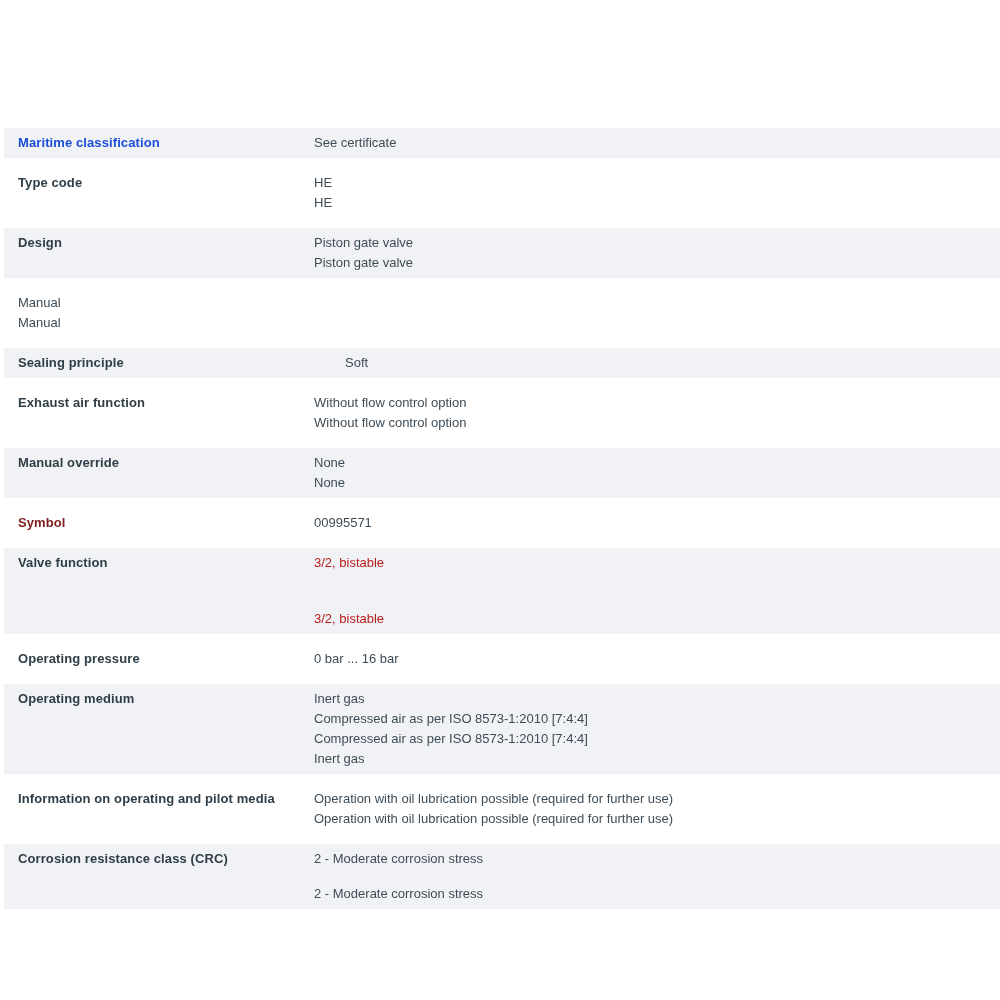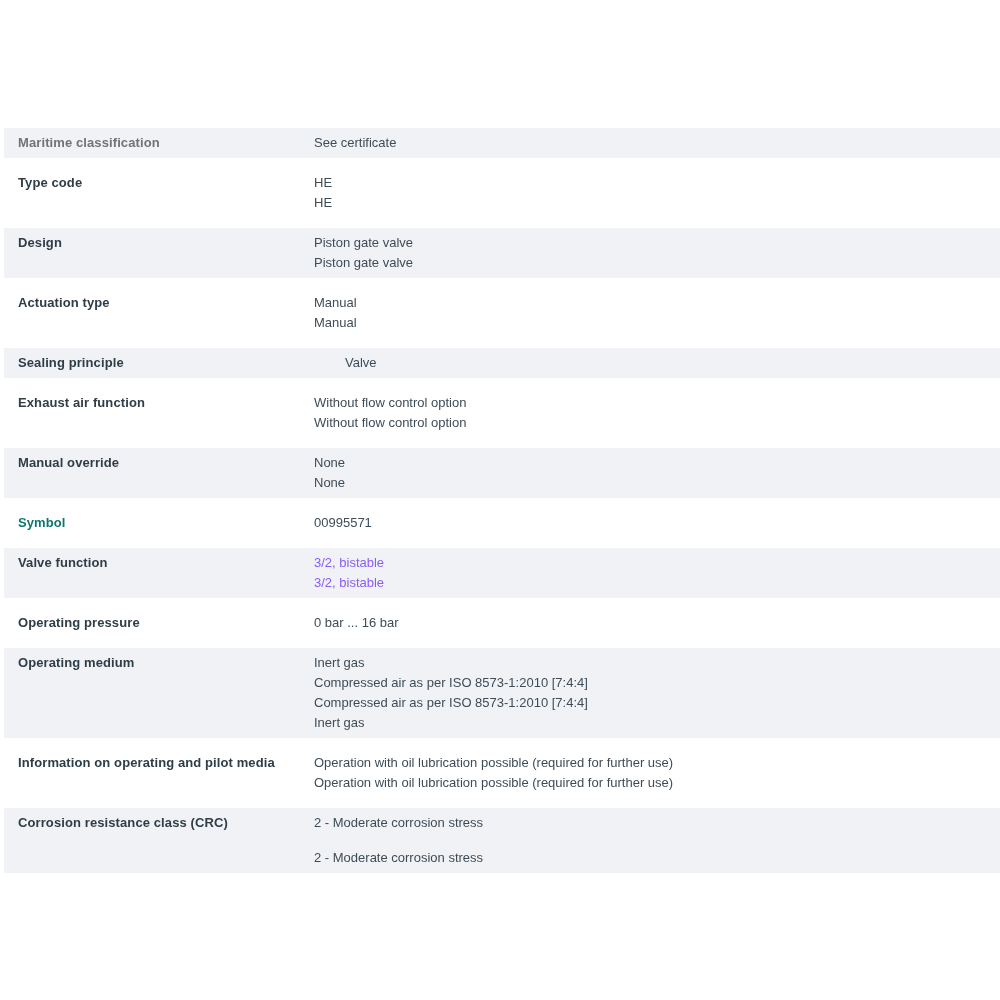--- a/index.html
+++ b/index.html
@@ -45,21 +45,21 @@
   }
   .spec-value {
     white-space: nowrap;
   }
 </style>
 </head>
 <body>
 
 <div class="spec-table" id="spec-table">
   <div class="spec-row shaded" style="background: rgb(241, 242, 245);">
-    <div class="spec-label" style="color: #737373;">Maritime classification</div>
+    <div class="spec-label" style="color: #1d4ed8;">Maritime classification</div>
     <div class="spec-values" style="color: rgb(62, 76, 87);">
         <div class="spec-value">See certificate</div>
       </div>
   </div>
 
   <div class="spec-row">
     <div class="spec-label" style="color: rgb(47, 61, 71);">Type code</div>
     <div class="spec-values" style="color: rgb(62, 76, 87);">
         <div class="spec-value">HE</div>
         <div class="spec-value">HE</div>
@@ -68,60 +68,59 @@
 
   <div class="spec-row shaded" style="background: rgb(241, 242, 245);">
     <div class="spec-label" style="color: rgb(47, 61, 71);">Design</div>
     <div class="spec-values" style="color: rgb(62, 76, 87);">
         <div class="spec-value">Piston gate valve</div>
         <div class="spec-value">Piston gate valve</div>
       </div>
   </div>
 
   <div class="spec-row">
-    <div class="spec-label" style="color: rgb(47, 61, 71);">Actuation type</div>
     <div class="spec-values" style="color: rgb(62, 76, 87);">
         <div class="spec-value">Manual</div>
         <div class="spec-value">Manual</div>
       </div>
   </div>
 
   <div class="spec-row shaded" style="background: rgb(241, 242, 245); gap: 31px;">
     <div class="spec-label" style="color: rgb(47, 61, 71);">Sealing principle</div>
     <div class="spec-values" style="color: rgb(62, 76, 87);">
-        <div class="spec-value">Valve</div>
+        <div class="spec-value">Soft</div>
       </div>
   </div>
 
   <div class="spec-row">
     <div class="spec-label" style="color: rgb(47, 61, 71);">Exhaust air function</div>
     <div class="spec-values" style="color: rgb(62, 76, 87);">
         <div class="spec-value">Without flow control option</div>
         <div class="spec-value">Without flow control option</div>
       </div>
   </div>
 
   <div class="spec-row shaded" style="background: rgb(241, 242, 245);">
     <div class="spec-label" style="color: rgb(47, 61, 71);">Manual override</div>
     <div class="spec-values" style="color: rgb(62, 76, 87);">
         <div class="spec-value">None</div>
         <div class="spec-value">None</div>
       </div>
   </div>
 
   <div class="spec-row">
-    <div class="spec-label" style="color: #0f766e;">Symbol</div>
+    <div class="spec-label" style="color: #7f1d1d;">Symbol</div>
     <div class="spec-values" style="color: rgb(62, 76, 87);">
         <div class="spec-value">00995571</div>
       </div>
   </div>
 
   <div class="spec-row shaded" style="background: rgb(241, 242, 245);">
     <div class="spec-label" style="color: rgb(47, 61, 71);">Valve function</div>
-    <div class="spec-values" style="color: #8b5cf6;">
+    <div class="spec-values" style="color: #b91c1c; gap: 36px;">
         <div class="spec-value">3/2, bistable</div>
         <div class="spec-value">3/2, bistable</div>
       </div>
   </div>
 
   <div class="spec-row">
     <div class="spec-label" style="color: rgb(47, 61, 71);">Operating pressure</div>
     <div class="spec-values" style="color: rgb(62, 76, 87); align-items: center;">
         <div class="spec-value">0 bar ... 16 bar</div>
       </div>

